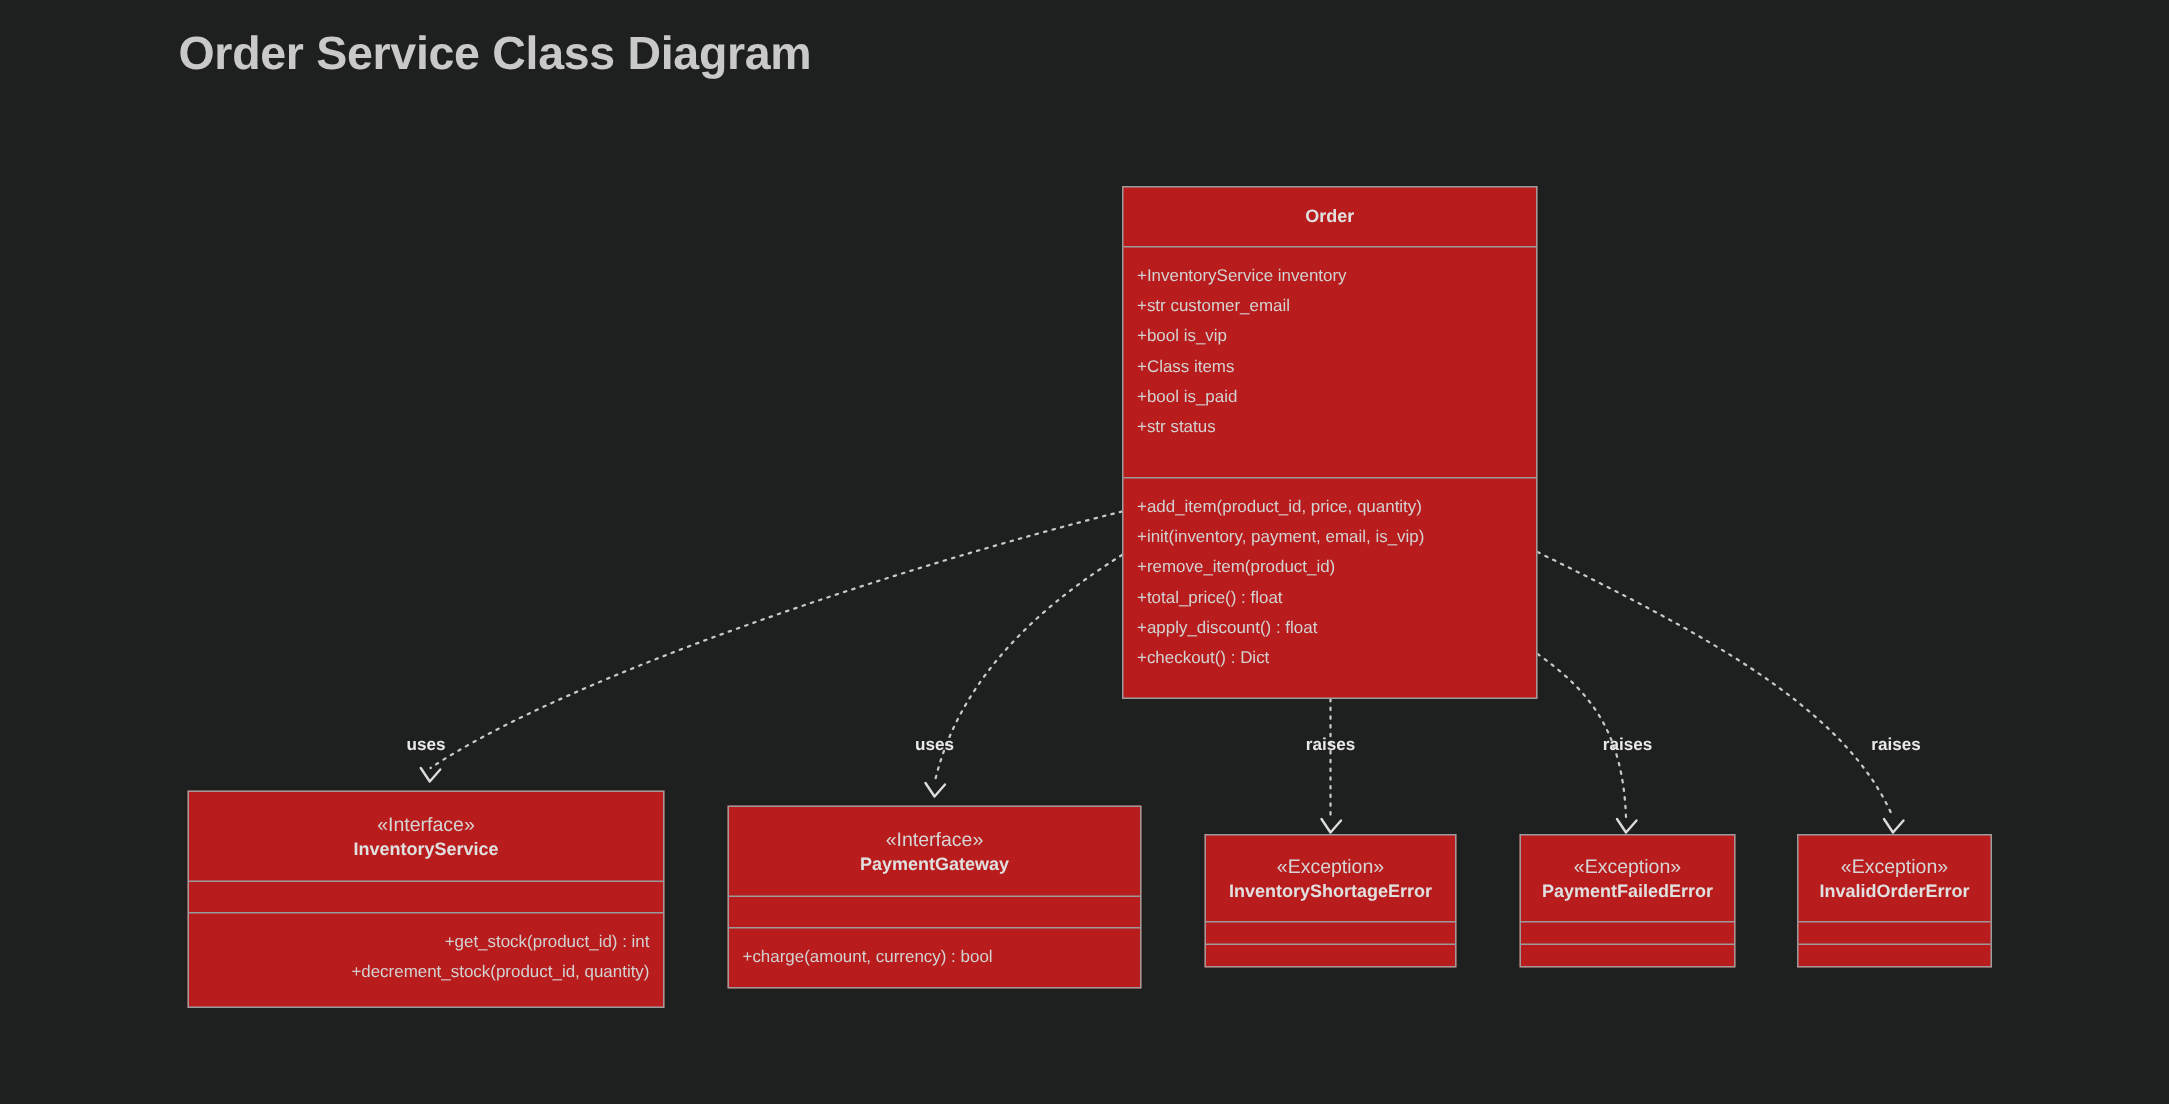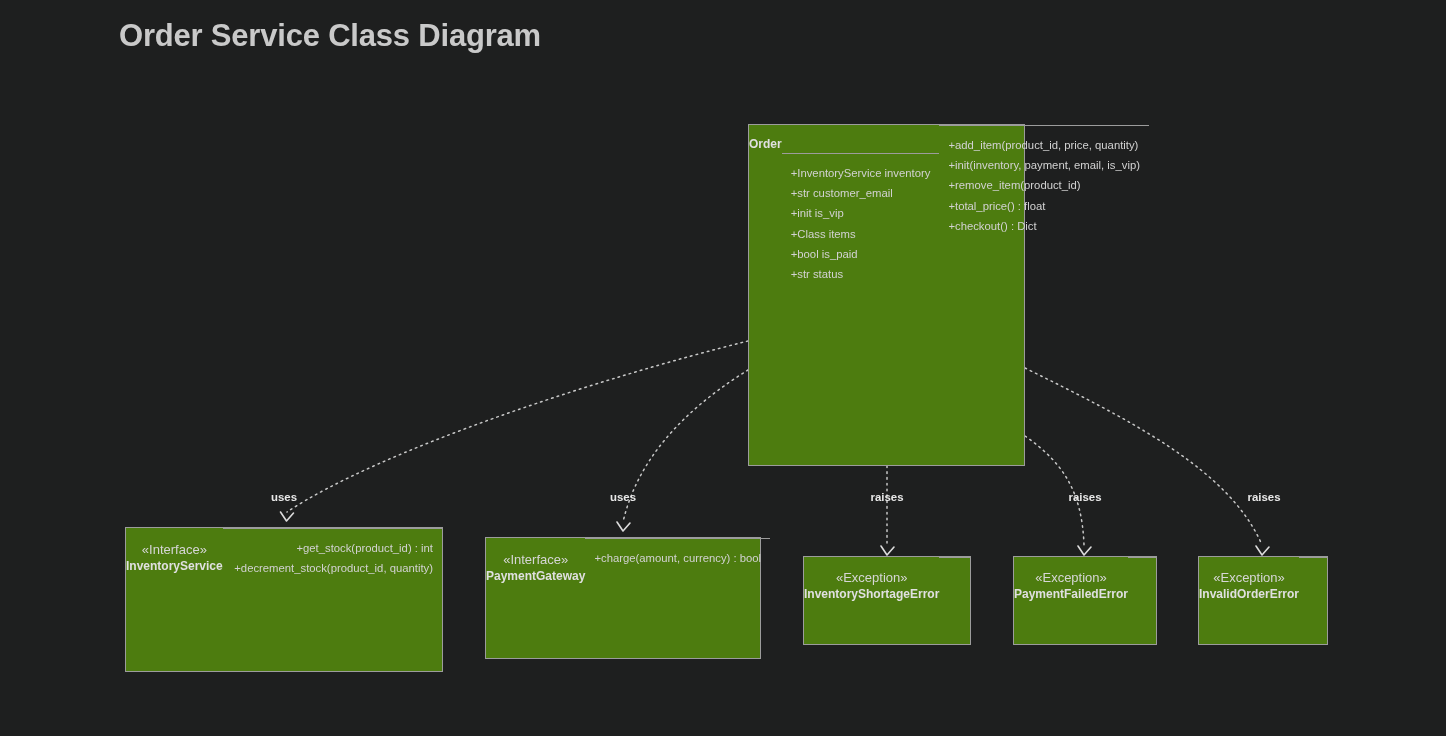--- a/index.html
+++ b/index.html
@@ -36,24 +36,24 @@
     position: absolute;
     left: 0; top: 0;
     width: 1446px;
     height: 736px;
     pointer-events: none;
   }
   
   .umlbox {
     position: absolute;
     box-sizing: border-box;
-    background: #4d7c0f;
+    background: #b91c1c;
     border: 1.4px solid #9c9c9c;
     display: flex;
-    flex-direction: row;
+    flex-direction: column;
   }
   .compartment {
     box-sizing: border-box;
     position: relative;
   }
   .compartment + .compartment {
     border-top: 1.4px solid #9c9c9c;
   }
   .c-head {
     display: flex;
@@ -125,33 +125,34 @@
   <div class="edge-label" style="left:284px; top:497px;">uses</div>
   <div class="edge-label" style="left:623px; top:497px;">uses</div>
   <div class="edge-label" style="left:887px; top:497px;">raises</div>
   <div class="edge-label" style="left:1085px; top:497px;">raises</div>
   <div class="edge-label" style="left:1264px; top:497px;">raises</div>
 
   <div class="umlbox" style="left:748px; top:124px; width:277px; height:342px;">
     <div class="compartment c-head" style="height:39px;">
       <div class="cls-name">Order</div>
     </div>
-    <div class="compartment c-body" style="height:154px;margin-top:28px;">
+    <div class="compartment c-body" style="height:154px;">
       <div class="member">+InventoryService inventory</div>
       <div class="member">+str customer_email</div>
-      <div class="member">+init is_vip</div>
+      <div class="member">+bool is_vip</div>
       <div class="member">+Class items</div>
       <div class="member">+bool is_paid</div>
       <div class="member">+str status</div>
     </div>
     <div class="compartment c-body" style="flex:1;">
       <div class="member">+add_item(product_id, price, quantity)</div>
       <div class="member">+init(inventory, payment, email, is_vip)</div>
       <div class="member">+remove_item(product_id)</div>
       <div class="member">+total_price() : float</div>
+      <div class="member">+apply_discount() : float</div>
       <div class="member">+checkout() : Dict</div>
     </div>
   </div>
 
   <div class="umlbox" style="left:125px; top:527px; width:318px; height:145px;">
     <div class="compartment c-head" style="height:59px;">
       <div class="stereotype">«Interface»</div>
       <div class="cls-name">InventoryService</div>
     </div>
     <div class="compartment c-empty" style="height:21px;"></div>

